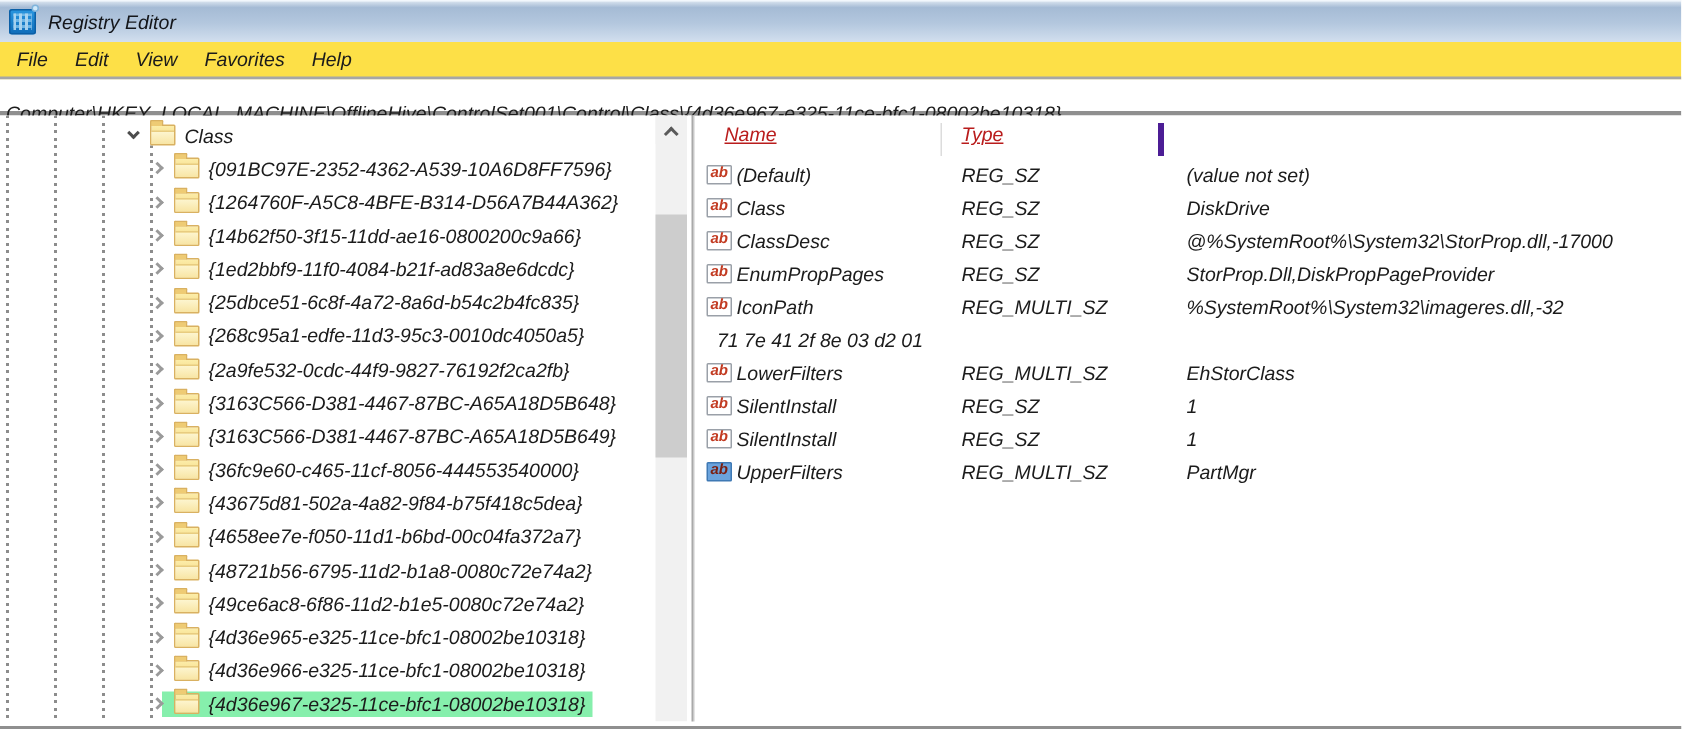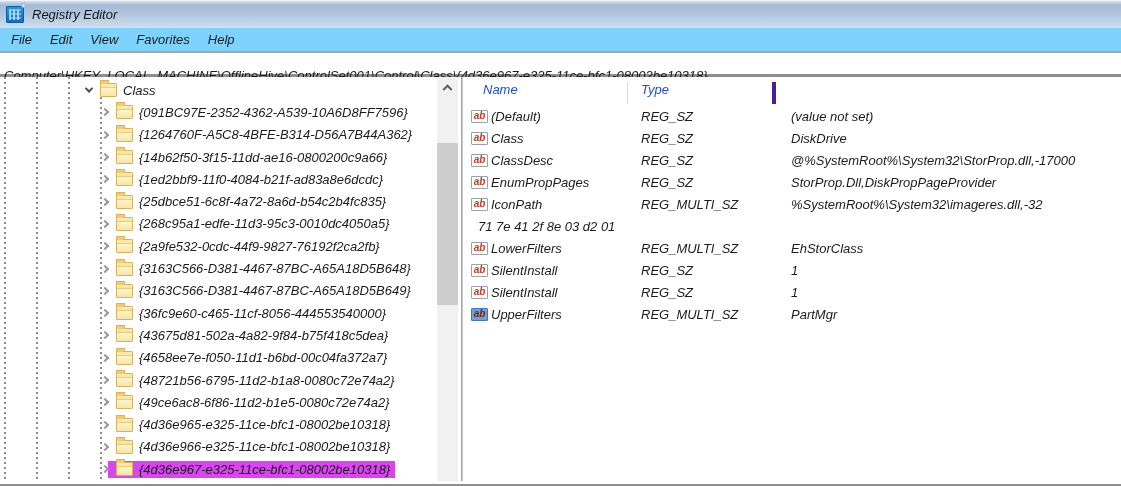--- a/index.html
+++ b/index.html
@@ -18,21 +18,21 @@
   .app-icon .grid { position:absolute; left:3px; top:3px; width:12px; height:11px;
     background:
       repeating-linear-gradient(90deg,#bfe0f5 0 2px,transparent 2px 4px),
       repeating-linear-gradient(180deg,#7cc0ec 0 2px,transparent 2px 4px);
     opacity:.85; }
   .app-icon .dot { position:absolute; right:-2px; top:-3px; width:5px; height:5px; border-radius:50%;
     background:#cfe9fa; border:1px solid #7fb4dc; }
   .titlebar .title { font-size:13px; color:#14161a; }
 
   
-  .menubar { height:25px; display:flex; align-items:flex-start; background:#7dd3fc; border-bottom:2px solid #a6a6a6; padding-left:2px; }
+  .menubar { height:25px; display:flex; align-items:flex-start; background:#fde047; border-bottom:2px solid #a6a6a6; padding-left:2px; }
   .menu-item { font-size:13px; padding:0 9px; height:100%; display:flex; align-items:center; cursor:default; }
 
   
   .addressbar { height:24px; display:flex; align-items:center; background:#fff; border-bottom:3px solid #8f8f8f; }
   .address-text { font-size:13px; padding-left:4px; white-space:nowrap;margin-top:24px; }
 
   
   .main { display:flex; height:404px; }
 
   
@@ -42,39 +42,39 @@
     background:repeating-linear-gradient(180deg,#8c8c8c 0 2px,transparent 2px 5px); }
   .guide.g1{left:4px;} .guide.g2{left:36px;} .guide.g3{left:68px;} .guide.g4{left:100px; top:20px;}
   .tree-rows { position:absolute; left:0; top:2px; right:24px; }
   .tree-row { height:22.3px; display:flex; align-items:center; position:relative; cursor:default; }
   .chev { width:6px; height:6px; border-right:2px solid #9a9a9a; border-bottom:2px solid #9a9a9a;
     transform:rotate(-45deg); flex:0 0 auto; }
   .chev.open { border-color:#4d4d4d; transform:rotate(45deg) translate(-1px,-1px); }
   .tree-row.root .chev { margin-left:86px; }
   .tree-row.child .chev { margin-left:102px; }
   .hl { display:inline-flex; align-items:center; padding:1px 5px 1px 2px; }
-  .tree-row.selected .hl { background:#d946ef; }
+  .tree-row.selected .hl { background:#86efac; }
   .folder { width:17px; height:14px; position:relative; margin:0 6px 0 6px; flex:0 0 auto;
     background:linear-gradient(180deg,#fceda9,#f2d27b); border:1px solid #d9b161; border-radius:1px; }
   .folder::before { content:""; position:absolute; top:-4px; left:-1px; width:7px; height:3px;
     background:#eecb74; border:1px solid #d9b161; border-bottom:none; border-radius:1px 1px 0 0; }
   .folder::after { content:""; position:absolute; left:0; right:0; bottom:0; height:8px;
     background:linear-gradient(180deg,#fdf5cf,#f8e5a4); border-top:1px solid #e8cc80; }
   .tree-label { font-size:13px; white-space:nowrap; }
 
   
   .vscroll { position:absolute; top:0; bottom:0; left:437px; width:21px; background:#f1f1f1; }
   .vscroll .arrow { height:19px; display:flex; align-items:center; justify-content:center; background:#f1f1f1; cursor:default; }
   .vscroll .arrow .a { width:7px; height:7px; border-left:2px solid #5a5a5a; border-top:2px solid #5a5a5a; transform:rotate(45deg) translate(2px,2px); }
   .vscroll .thumb { position:absolute; left:0; width:21px; top:66px; height:162px; background:#cdcdcd; cursor:default; }
 
   
   .values-pane { flex:1; background:#fff; border-left:1px solid #c9c9c9; overflow:hidden; }
   .values-header { display:flex; height:28px; align-items:flex-start; padding-top:5px; }
-  .vh-cell { font-size:13px; color:#1d4ed8; cursor:default; }
+  .vh-cell { font-size:13px; color:#b91c1c; cursor:default;text-decoration:underline; }
   .vh-name { width:165px; padding-left:20px; border-right:1px solid #dcdcdc; height:22px; }
   .vh-type { width:148px; padding-left:13px; border-right:4px solid #4c1d95; height:22px; }
   .vh-data { flex:1; padding-left:15px; height:22px; }
   .value-row { display:flex; align-items:center; height:22px; cursor:default; }
   .vr-name { width:165px; display:flex; align-items:center; }
   .vr-type { width:148px; padding-left:13px; font-size:13px; white-space:nowrap; }
   .vr-data { flex:1; padding-left:15px; font-size:13px; white-space:nowrap; }
   .vr-name .label { font-size:13px; padding-left:3px; white-space:nowrap; }
   .vicon { width:17px; height:13px; margin-left:8px; flex:0 0 auto; position:relative;
     background:#fff; border:1px solid #9aa0a8; border-radius:1px;

